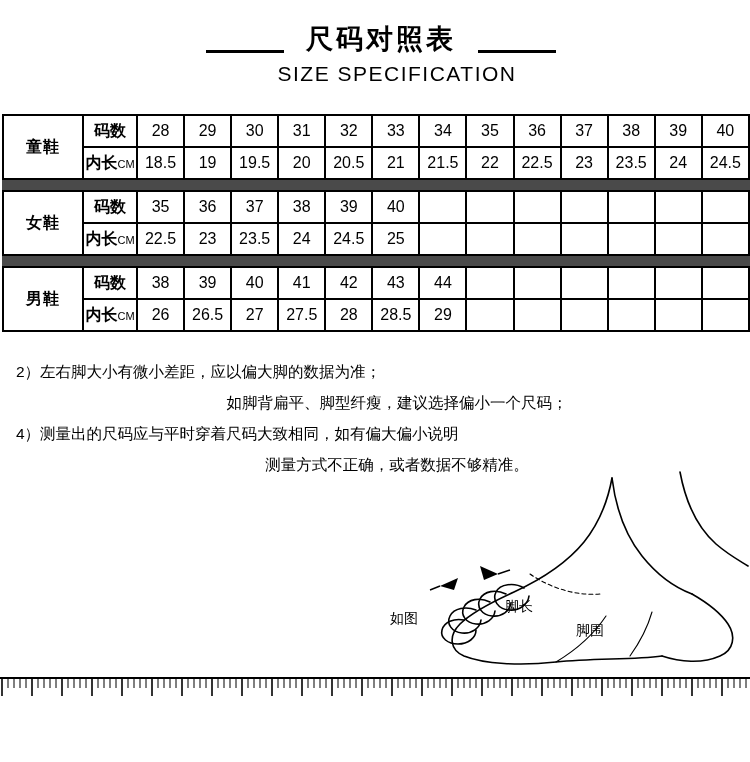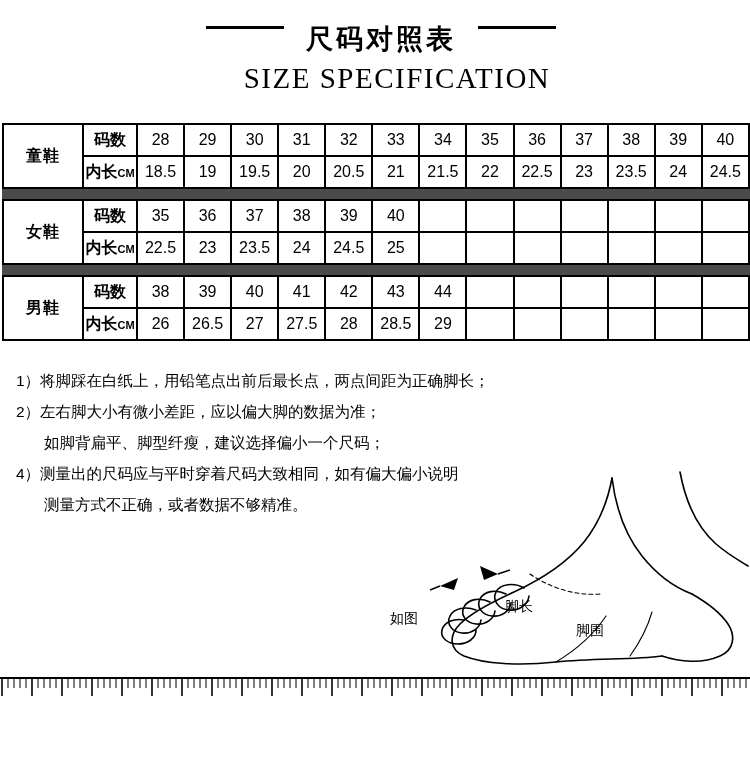--- a/index.html
+++ b/index.html
@@ -18,42 +18,42 @@
   }
 
   
   .header {
     padding-top: 26px;
     text-align: center;
     position: relative;
   }
   .title-row {
     display: flex;
-    align-items: flex-start;
+    align-items: flex-end;
     justify-content: center;
     gap: 22px;
     margin-left: 12px;
   }
   .title-rule {
     height: 3px;
     background: #000;
     width: 78px;
   }
   .title-cn {
     font-size: 27px;
     font-weight: bold;
     letter-spacing: 3px;
     line-height: 1;
     font-family: "Liberation Sans", "DejaVu Sans", sans-serif;
   }
   .title-en {
     margin-top: 9px;
-    font-size: 29px;
+    font-size: 21px;
     letter-spacing: 1.5px;
-    font-family: Liberation Serif, serif;
+    font-family: Liberation Sans, sans-serif;
     margin-left: 44px;
   }
 
   
   .tables {
     margin-top: 28px;
     padding: 0 2px;
   }
   .size-block {
     position: relative;
@@ -82,21 +82,21 @@
     font-weight: bold;
     letter-spacing: 1px;
   }
   td.rowlabel {
     width: 54px;
     font-size: 17px;
     font-weight: bold;
   }
   td.rowlabel .unit {
     font-size: 11px;
-    font-weight: bold;
+    font-weight: normal;
   }
   td.empty {
     border-color: transparent;
   }
   td.val {
     font-size: 16px;
   }
   .divider {
     height: 10px;
     background: #4a4a4a;
@@ -106,21 +106,21 @@
 
   
   .notes {
     margin-top: 24px;
     padding-left: 16px;
     font-size: 15.5px;
     line-height: 31px;
     font-family: "Liberation Sans", "DejaVu Sans", sans-serif;
   }
   .note { white-space: pre-wrap; }
-  .note-indent { padding-left: 28px; }
+  .note-indent { padding-left: 28px; text-align: center; }
 
   
   .illustration {
     position: absolute;
     left: 380px;
     top: 470px;
     width: 370px;
     height: 220px;
   }
   .ill-label {
@@ -284,21 +284,20 @@
         <td class="empty"></td>
         <td class="empty"></td>
       </tr>
     </tbody>
       </table>
   </div>
 
 </div>
 
 <div class="notes">
-  <div class="note">1）将脚踩在白纸上，用铅笔点出前后最长点，两点间距为正确脚长；</div>
   <div class="note">2）左右脚大小有微小差距，应以偏大脚的数据为准；</div>
   <div class="note note-indent">如脚背扁平、脚型纤瘦，建议选择偏小一个尺码；</div>
   <div class="note">4）测量出的尺码应与平时穿着尺码大致相同，如有偏大偏小说明</div>
   <div class="note note-indent">测量方式不正确，或者数据不够精准。</div>
 </div>
 
 <div class="illustration">
   <svg width="370" height="220" viewBox="0 0 370 220">
     <g fill="none" stroke="#000" stroke-width="1.6" stroke-linecap="round" stroke-linejoin="round">
 

